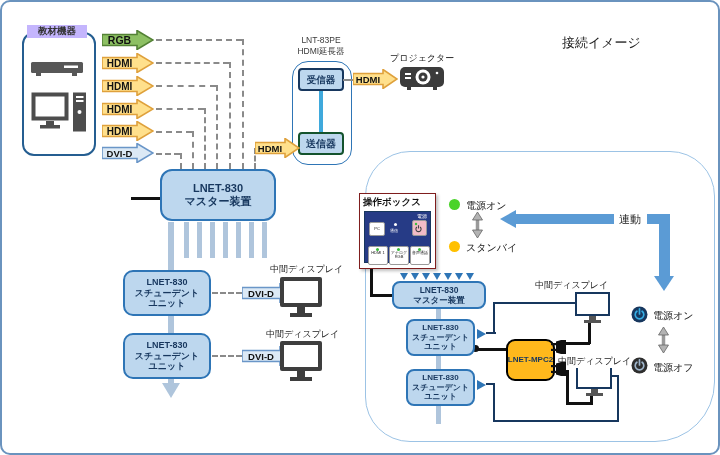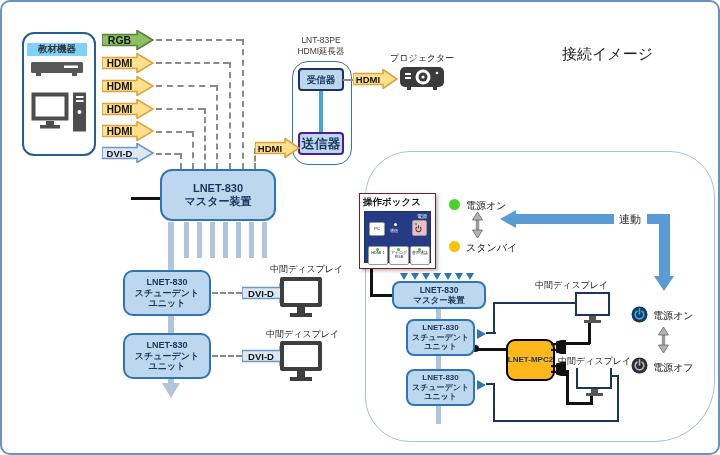--- a/index.html
+++ b/index.html
@@ -33,24 +33,24 @@
     align-items:center;justify-content:center;color:#17375E;font-weight:bold;text-align:center;line-height:1.3;}
   .mpcbox{background:#FFB81C;border:2.5px solid #000;border-radius:9px;display:flex;flex-direction:row;
     align-items:center;justify-content:center;color:#17375E;font-weight:bold;text-align:center;line-height:1.15;}
   .mon2{background:#fff;border:2.5px solid #17375E;box-sizing:border-box;}
 </style>
 </head>
 <body>
 
 <div class="canvas">
 
-  <div class="abs lbl" style="left:560px;top:43px;font-size:15px;">接続イメージ</div>
+  <div class="abs lbl" style="left:560px;top:32px;font-size:13px;">接続イメージ</div>
 
   <div class="abs" style="left:20px;top:30px;width:70px;height:120px;border:2px solid #255E91;border-radius:12px;"></div>
-  <div class="abs lbl" style="left:25px;top:41px;width:60px;text-align:center;font-size:9.5px;font-weight:bold;background:#7dd3fc;color:#333;">教材機器</div>
+  <div class="abs lbl" style="left:25px;top:23px;width:60px;text-align:center;font-size:9.5px;font-weight:bold;background:#c4b5fd;color:#333;">教材機器</div>
   <svg class="abs" style="left:28px;top:58px;" width="56" height="18">
     <rect x="1" y="2" width="52" height="11" rx="1.5" fill="#575757"></rect>
     <rect x="34" y="5.5" width="14" height="2.5" fill="#fff"></rect>
     <rect x="6" y="13" width="5" height="3" fill="#575757"></rect>
       <rect x="42" y="13" width="5" height="3" fill="#575757"></rect>
   </svg>
   <svg class="abs" style="left:29px;top:90px;" width="56" height="44">
     <rect x="0.5" y="0.5" width="37" height="28" fill="#4d4d4d"></rect>
       <rect x="4.5" y="4.5" width="29" height="20" fill="#fff"></rect>
     <rect x="15" y="29" width="8" height="4" fill="#4d4d4d"></rect>
@@ -101,21 +101,21 @@
 
   <div class="abs lbl" style="left:281px;top:33px;width:76px;text-align:center;font-size:8.5px;color:#3a3a3a;line-height:1.25;">
     <div>LNT-83PE</div>
     <div>HDMI延長器</div>
   </div>
   <div class="abs" style="left:290px;top:59px;width:58px;height:102px;border:1.5px solid #2E75B6;border-radius:16px;background:#fff;"></div>
   <div class="abs" style="left:317px;top:88px;width:3.5px;height:43px;background:#3FA9DC;"></div>
   <div class="abs bluebox" style="left:296px;top:66px;width:46px;height:23px;border:2px solid #17375E;border-radius:4px;font-size:9.5px;">
     <span>受信器</span>
   </div>
-  <div class="abs bluebox" style="left:296px;top:130px;width:46px;height:23px;border:2px solid #4c1d95;border-radius:4px;font-size:13px;">
+  <div class="abs bluebox" style="left:296px;top:130px;width:46px;height:23px;border:2px solid #14532d;border-radius:4px;font-size:10px;">
     <span>送信器</span>
   </div>
 
   <div class="abs dashV" style="left:252px;top:146px;height:21px;"></div>
   <svg class="abs" style="left:253px;top:136px;" width="45" height="20">
     <polygon points="0,4.5 30,4.5 30,0.5 44,10 30,19.5 30,15.5 0,15.5" fill="#FFE08C" stroke="#DFA13C" stroke-width="1.6"></polygon>
     <text x="15" y="13.5" text-anchor="middle" font-size="9.5" font-weight="bold" fill="#111">HDMI</text>
   </svg>
 
   <div class="abs dashH" style="left:341px;top:77px;width:10px;"></div>

